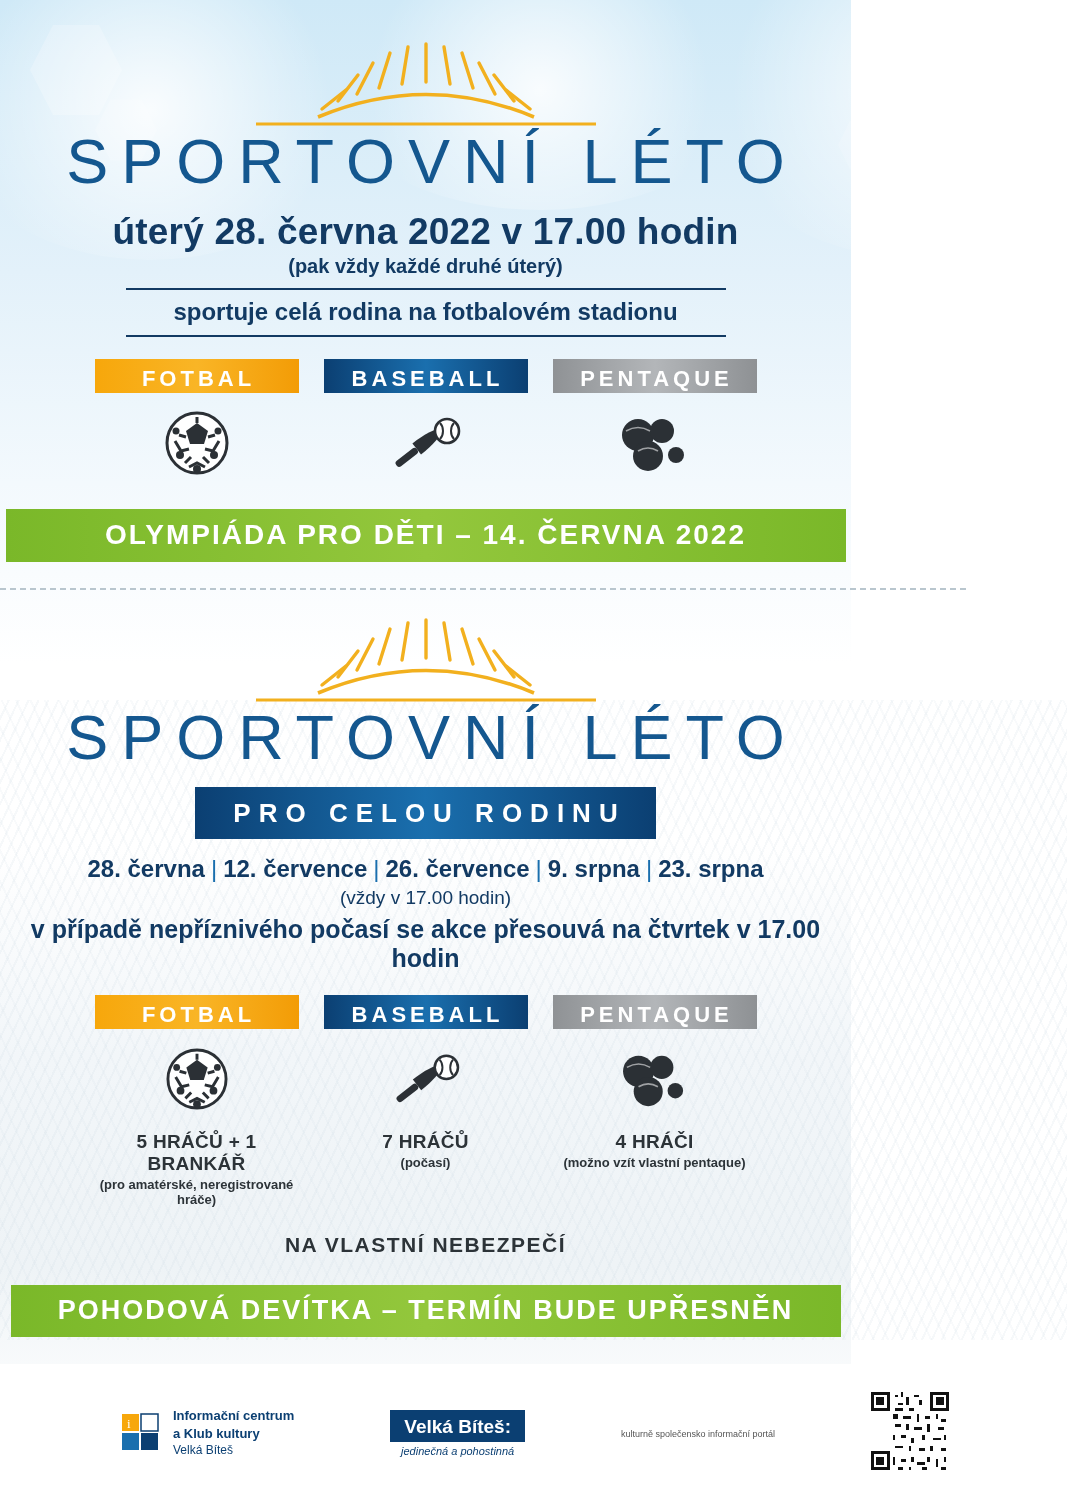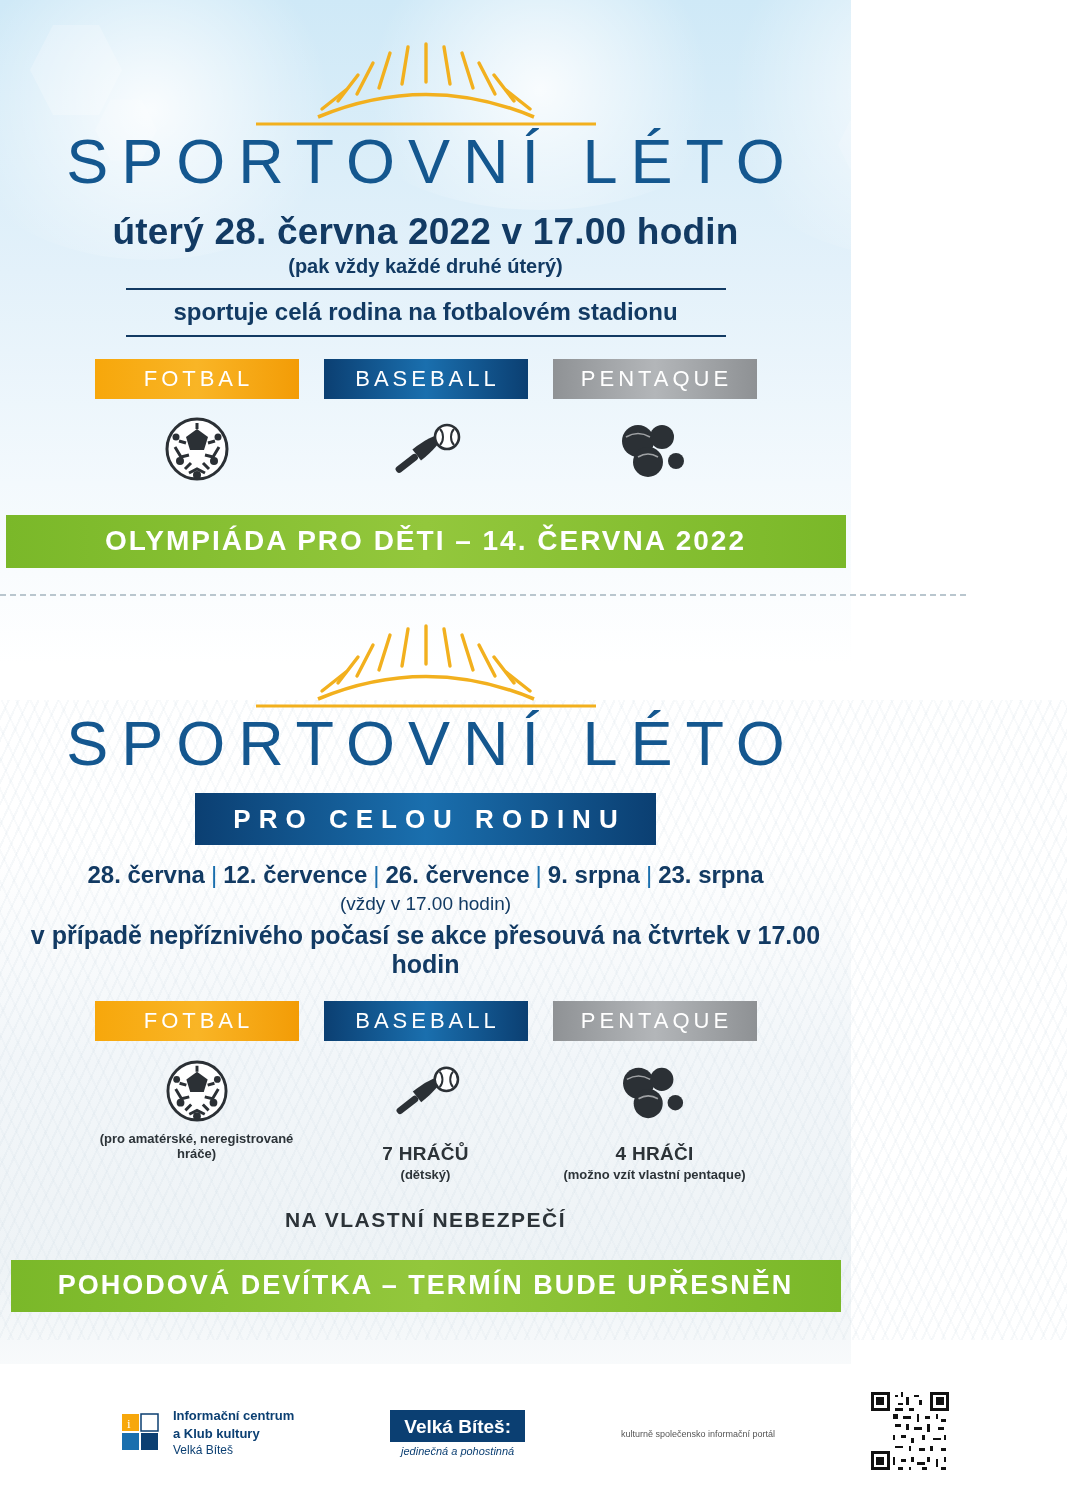--- a/index.html
+++ b/index.html
@@ -55,21 +55,21 @@
 
   .dateline{
     color:#123a63;font-size:37px;font-weight:700;margin-top:18px;letter-spacing:.2px;
   }
   .subnote{color:#123a63;font-size:20px;font-weight:700;margin-top:2px;}
   .rulebox{width:600px;margin:10px auto 0;border-top:2px solid #123a63;border-bottom:2px solid #123a63;padding:8px 0 9px;}
   .ruleline{color:#123a63;font-size:24px;font-weight:700;}
 
   .sports{display:flex;justify-content:center;gap:25px;margin-top:22px;}
   .sport{width:204px;}
-  .tag{color:#fff;font-weight:400;letter-spacing:4px;font-size:22px;padding:7px 0 7px 4px;}
+  .tag{color:#fff;font-weight:700;letter-spacing:4px;font-size:22px;padding:7px 0 1px 4px;}
   .tag.fotbal{background:linear-gradient(90deg,#f7a70b 0%,#f9b526 50%,#f39c06 100%);}
   .tag.baseball{background:linear-gradient(90deg,#0b3f72 0%,#1a6fae 50%,#0b3f72 100%);}
   .tag.pentaque{background:linear-gradient(90deg,#8f9295 0%,#b3b6b9 50%,#8e9194 100%);}
   .icon-wrap{height:76px;display:flex;align-items:center;justify-content:center;margin-top:12px;}
 
   .greenbar{
     margin:28px auto 0;width:840px;
     background:linear-gradient(90deg,#7ab829 0%,#93c73c 50%,#7ab829 100%);
     color:#ffffff;font-weight:700;font-size:28px;letter-spacing:2px;padding:10px 0 11px;
   }
@@ -243,37 +243,38 @@
             <path d="M32 12l11 8-4 13H25l-4-13z" fill="#2b3035"></path>
             <path d="M32 6l0 6M14 24l7 2M50 24l-7 2M20 52l6-6M44 52l-6-6" stroke="#2b3035" stroke-width="3" fill="none"></path>
             <path d="M10 30l6 10 8-2M54 30l-6 10-8-2M24 56l8-4 8 4" stroke="#2b3035" stroke-width="3" fill="none"></path>
             <circle cx="15" cy="44" r="4" fill="#2b3035"></circle>
               <circle cx="49" cy="44" r="4" fill="#2b3035"></circle>
             <circle cx="32" cy="58" r="4" fill="#2b3035"></circle>
             <circle cx="11" cy="20" r="3.5" fill="#2b3035"></circle>
               <circle cx="53" cy="20" r="3.5" fill="#2b3035"></circle>
           </svg>
         </div>
+        <div class="players">5 HRÁČŮ + 1 BRANKÁŘ</div>
         <div class="playersub">(pro amatérské, neregistrované hráče)</div>
       </div>
 
       <div class="sport">
         <div class="tag baseball">BASEBALL</div>
         <div class="icon-wrap">
           <svg width="88" height="62" viewBox="0 0 90 64">
             <g transform="rotate(-38 45 32)">
               <rect x="8" y="28" width="26" height="7" rx="3" fill="#2b3035"></rect>
               <path d="M34 24c14 0 28 2 34 7 -6 5 -20 7 -34 7z" fill="#2b3035"></path>
             </g>
             <circle cx="66" cy="20" r="12" fill="#fff" stroke="#2b3035" stroke-width="2.6"></circle>
             <path d="M59 12c4 4 4 12 0 16M73 12c-4 4 -4 12 0 16" stroke="#2b3035" stroke-width="2" fill="none"></path>
           </svg>
         </div>
         <div class="players">7 HRÁČŮ</div>
-        <div class="playersub">(dětský)</div>
+        <div class="playersub">(počasí)</div>
       </div>
 
       <div class="sport">
         <div class="tag pentaque">PENTAQUE</div>
         <div class="icon-wrap">
           <svg width="84" height="62" viewBox="0 0 86 64">
             <circle cx="26" cy="24" r="16" fill="#2b3035"></circle>
             <circle cx="50" cy="20" r="12" fill="#2b3035"></circle>
             <circle cx="36" cy="45" r="15" fill="#2b3035"></circle>
             <circle cx="64" cy="44" r="8" fill="#2b3035"></circle>

